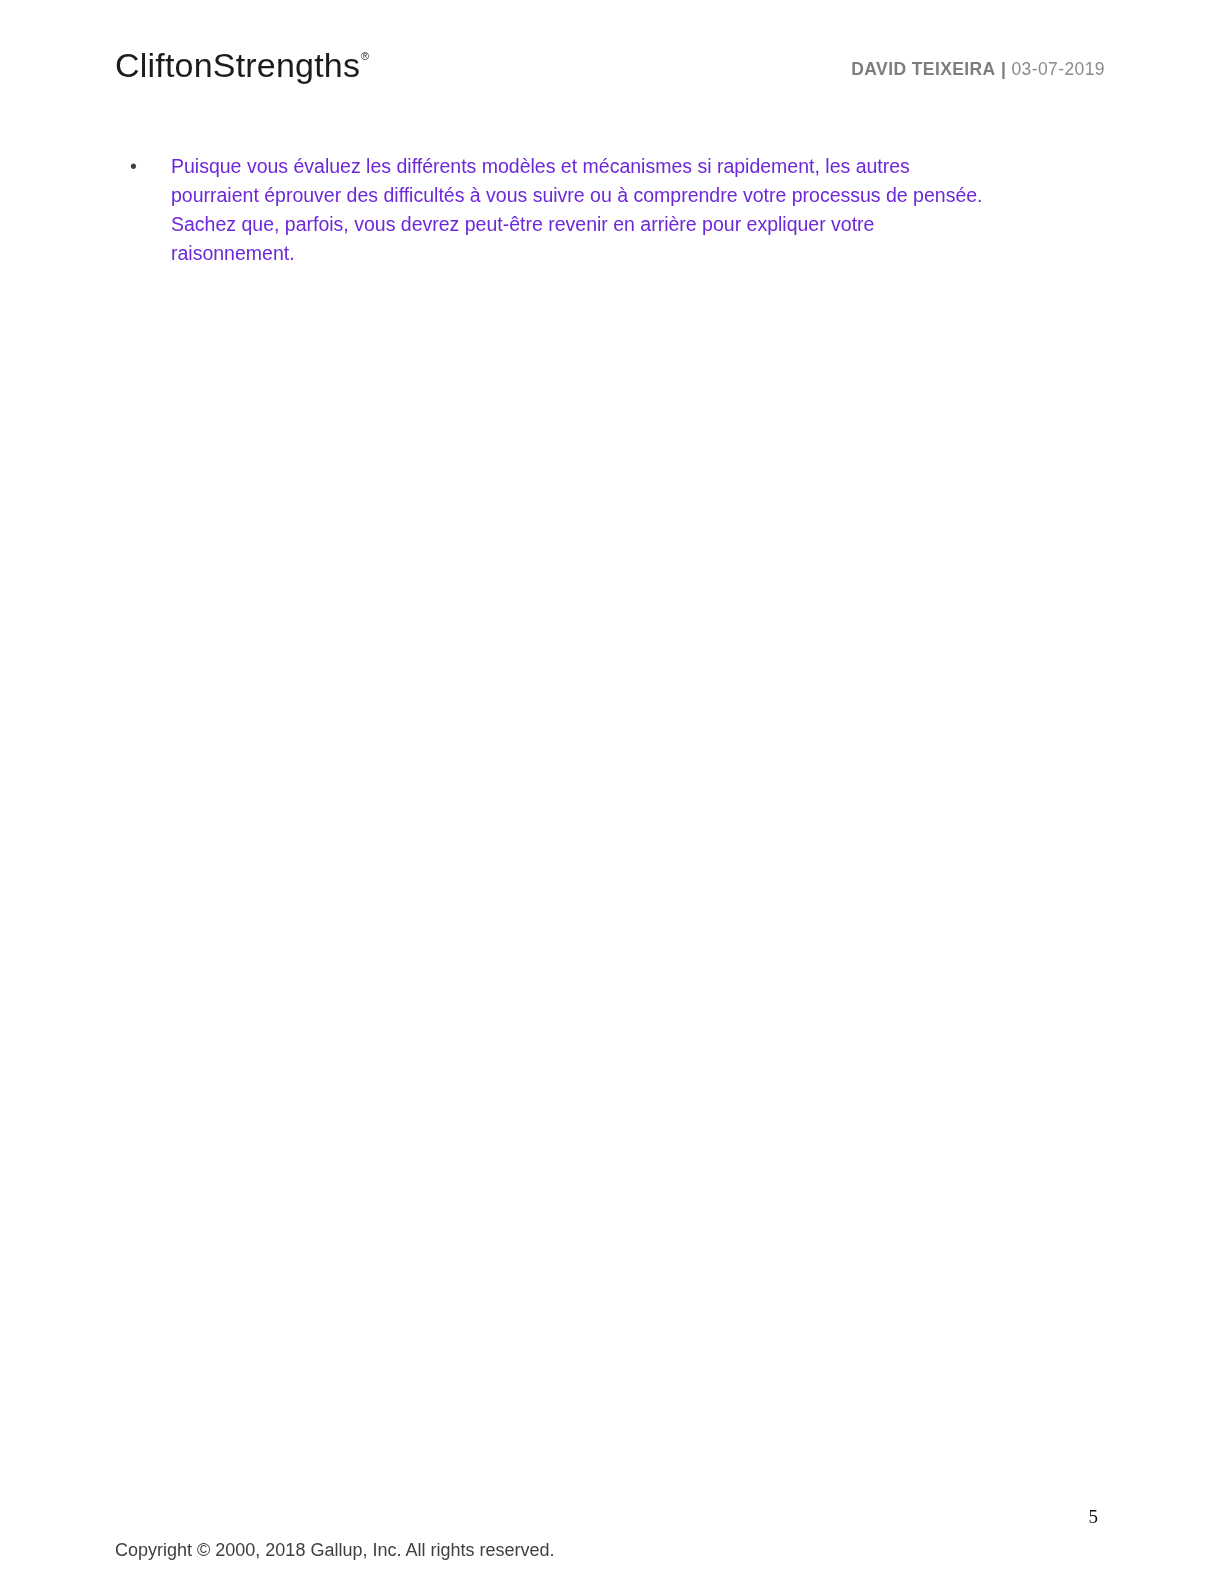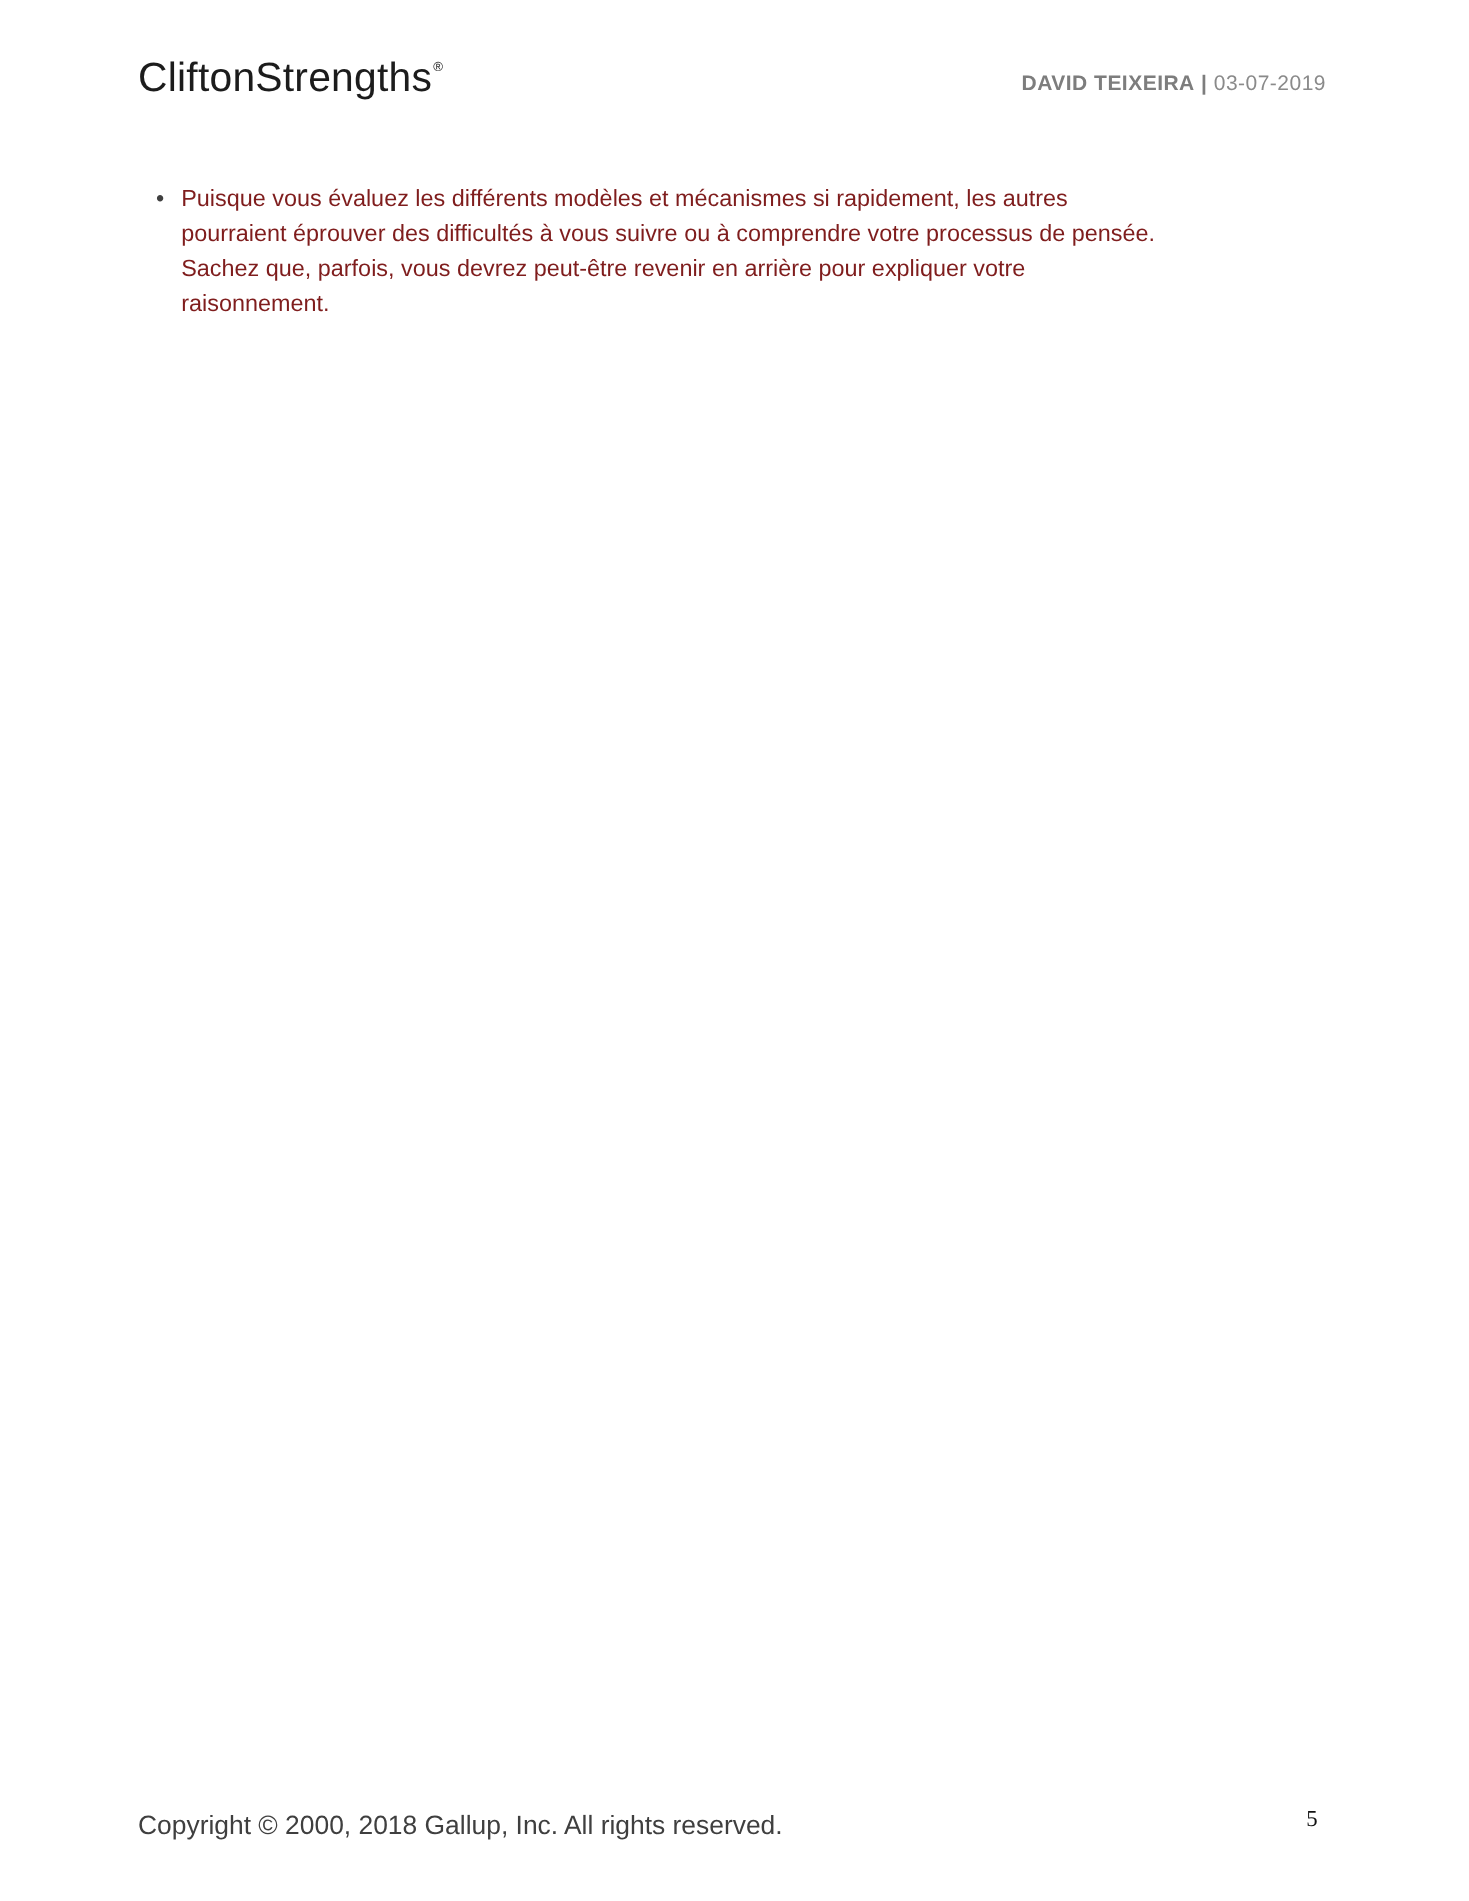--- a/index.html
+++ b/index.html
@@ -74,29 +74,30 @@
     color: #404040;
   }
   .bullet-marker {
     flex-shrink: 0;
     width: 21px;
     margin-left: 15px;
     color: #404040;
   }
   .bullet-text {
     max-width: 830px;
-    color: #7f1d1d;
+    color: #6d28d9;
+    margin-left: 20px;
   }
 
   
   .footer-copyright {
     position: absolute;
     left: 115px;
-    top: 1508px;
-    font-size: 22px;
+    top: 1540px;
+    font-size: 18px;
     color: #3f3f3f;
     font-stretch: semi-condensed;
   }
   .footer-page-number {
     position: absolute;
     right: 126px;
     top: 1506px;
     font-family: "Liberation Serif", "DejaVu Serif", serif;
     font-size: 19px;
     color: #111111;

